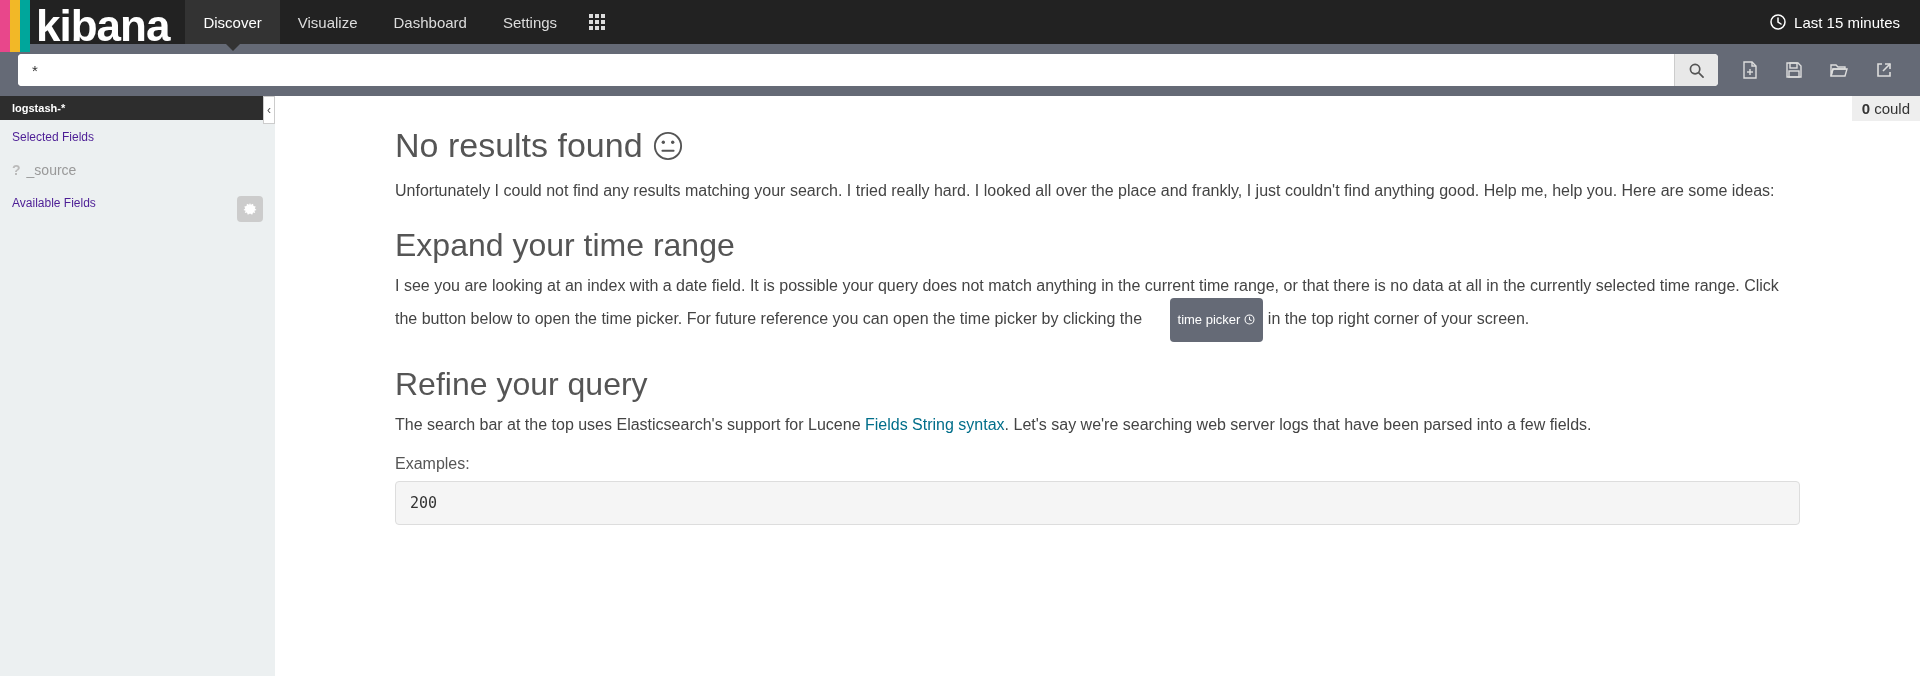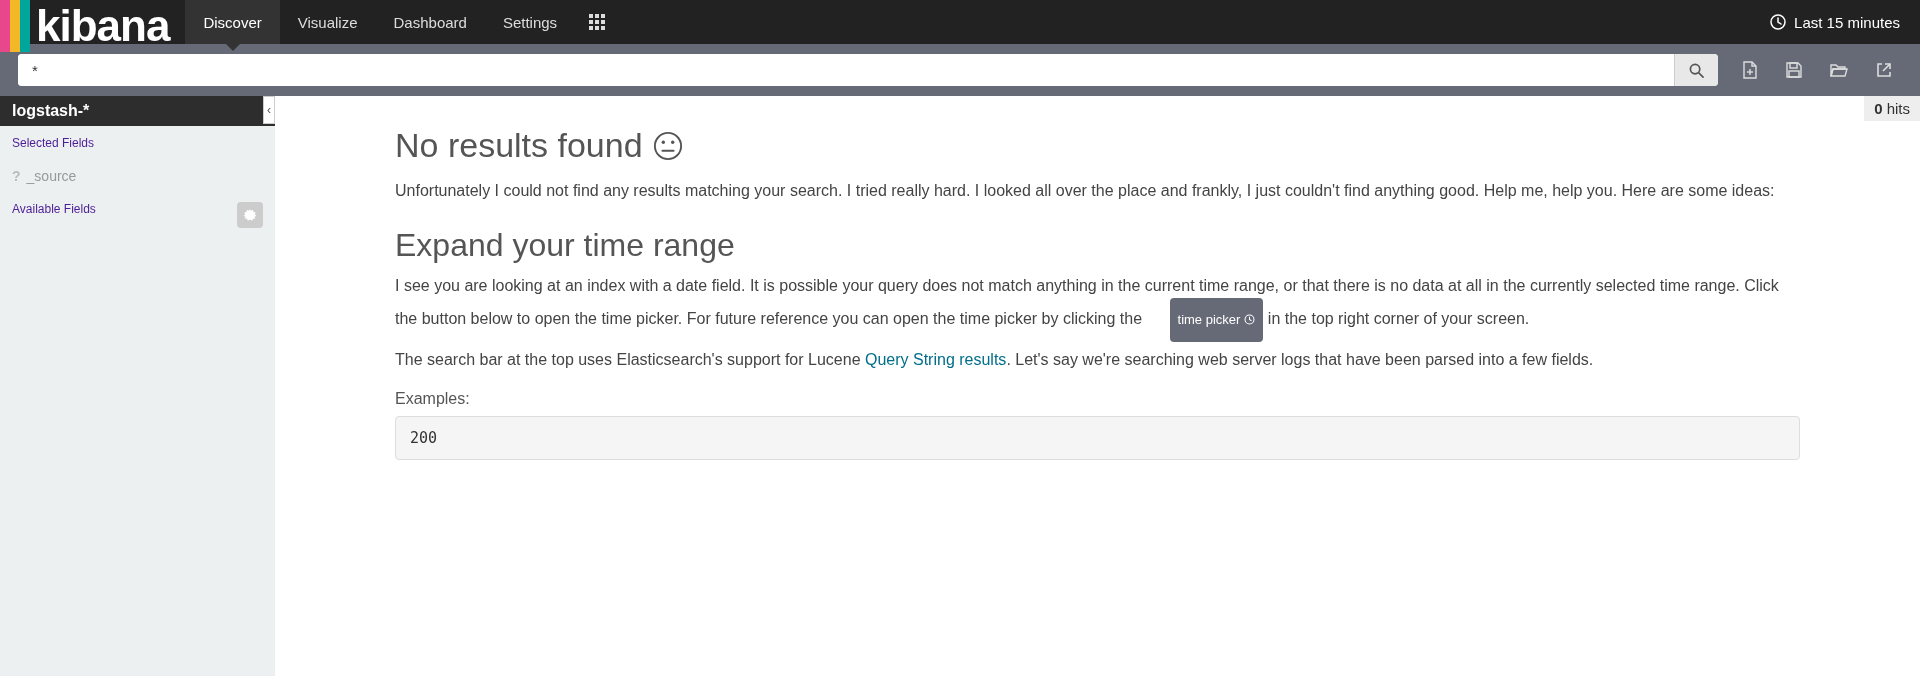--- a/index.html
+++ b/index.html
@@ -31,21 +31,21 @@
   .search-box { display: flex; flex: 1; background: #fff; border-radius: 4px; overflow: hidden; height: 32px; }
   .search-input { flex: 1; border: none; outline: none; padding: 0 14px; font-size: 15px; color: #333; }
   .search-btn { width: 44px; background: #e8e8e8; border: none; display: flex; align-items: center; justify-content: center; cursor: pointer; border-left: 1px solid #ccc; }
   .toolbar-icons { display: flex; gap: 28px; padding: 0 10px; }
   .toolbar-icon { color: #ddd; cursor: pointer; display: flex; align-items: center; }
 
   
   .body-row { display: flex; position: relative; }
   .sidebar { width: 275px; background: #ecf0f1; min-height: 580px; }
   .sidebar-collapse { position: absolute; left: 263px; top: 0; width: 12px; height: 28px; background: #fff; border: 1px solid #ccc; display: flex; align-items: center; justify-content: center; cursor: pointer; font-size: 12px; color: #555; }
-  .index-header { background: #2d2d2d; color: #fff; padding: 6px 12px; font-weight: 700; font-size: 16px; }
+  .index-header { background: #2d2d2d; color: #fff; padding: 6px 12px; font-weight: 700; font-size: 11px; }
   .side-section { padding: 10px 12px; color: #4c1d95; font-size: 12px; }
   .side-heading { display: flex; align-items: flex-start; justify-content: space-between; }
   .field-item { padding: 8px 12px; color: #999; font-size: 14px; display: flex; align-items: center; gap: 6px; }
   .field-q { color: #bbb; font-weight: 700; }
   .gear-btn { background: #ccc; border-radius: 4px; width: 26px; height: 26px; display: flex; align-items: center; justify-content: center; cursor: pointer; }
 
   .main { flex: 1; position: relative; padding: 30px 120px 40px 120px; }
   .hits-badge { position: absolute; top: 0; right: 0; background: #eee; padding: 4px 10px; font-size: 15px; color: #333; }
   .hits-badge b { font-weight: 700; }
 
@@ -185,21 +185,21 @@
       </span>
     </div>
   </div>
   <div class="sidebar-collapse">
     <span>‹</span>
   </div>
 
   <div class="main">
     <div class="hits-badge">
       <b>0</b>
-      <span> </span><span>hits</span>
+      <span> </span><span>could</span>
     </div>
 
     <h1>
       <span>No results found</span>
       <span>
         <svg width="30" height="30" viewBox="0 0 32 32">
             <circle cx="16" cy="16" r="14" fill="none" stroke="#555" stroke-width="2"></circle>
             <circle cx="11" cy="12" r="1.8" fill="#555"></circle>
             <circle cx="21" cy="12" r="1.8" fill="#555"></circle>
             <line x1="10" y1="21" x2="22" y2="21" stroke="#555" stroke-width="2" stroke-linecap="round"></line>
@@ -216,20 +216,21 @@
         <span>
           <svg width="11" height="11" viewBox="0 0 16 16">
               <circle cx="8" cy="8" r="6.5" fill="none" stroke="#fff" stroke-width="1.5"></circle>
               <path d="M8 4 V8 L11 10" stroke="#fff" stroke-width="1.5" fill="none"></path>
             </svg>
         </span>
       </span>
       <span> in the top right corner of your screen.</span>
     </p>
 
+    <h2>Refine your query</h2>
     <p>
-      <span>The search bar at the top uses Elasticsearch's support for Lucene </span><a class="link">Query String results</a><span>. Let's say we're searching web server logs that have been parsed into a few fields.</span>
+      <span>The search bar at the top uses Elasticsearch's support for Lucene </span><a class="link">Fields String syntax</a><span>. Let's say we're searching web server logs that have been parsed into a few fields.</span>
     </p>
 
     <h3>Examples:</h3>
     <div class="code-block">200</div>
   </div>
 </div>
 
 </body></html>

